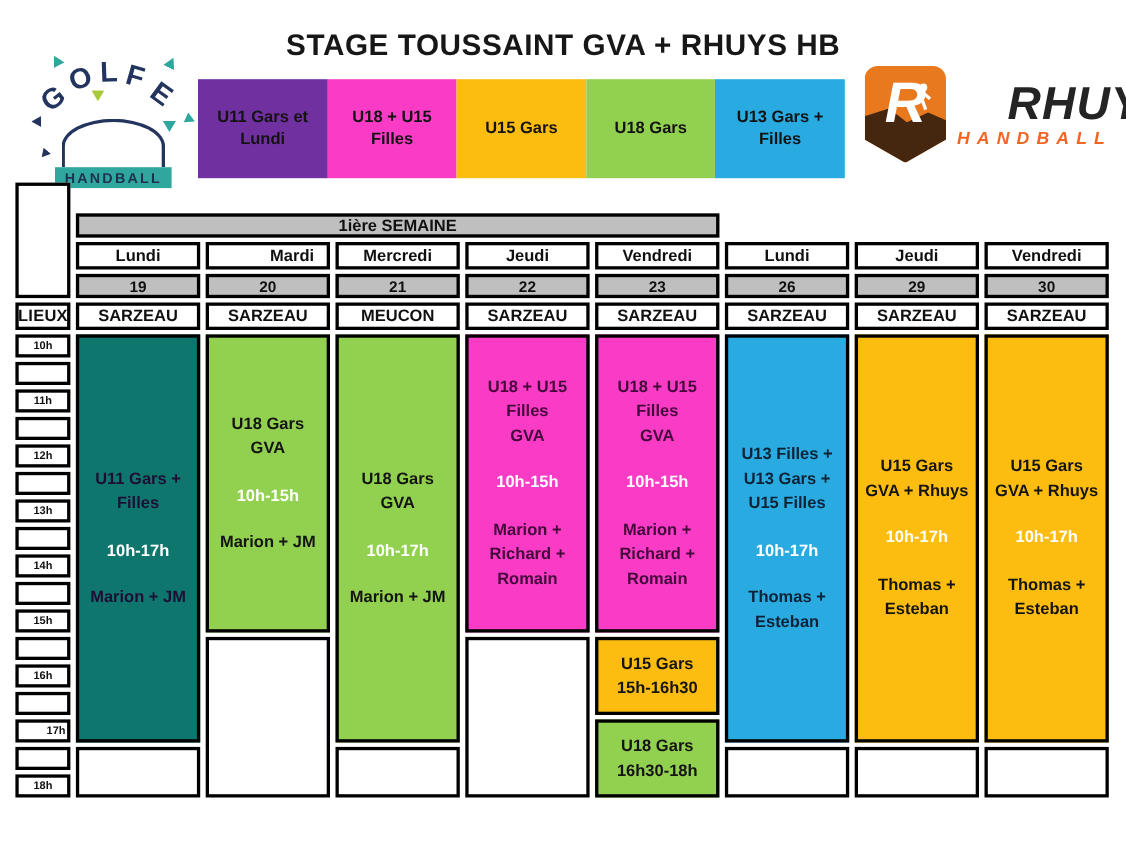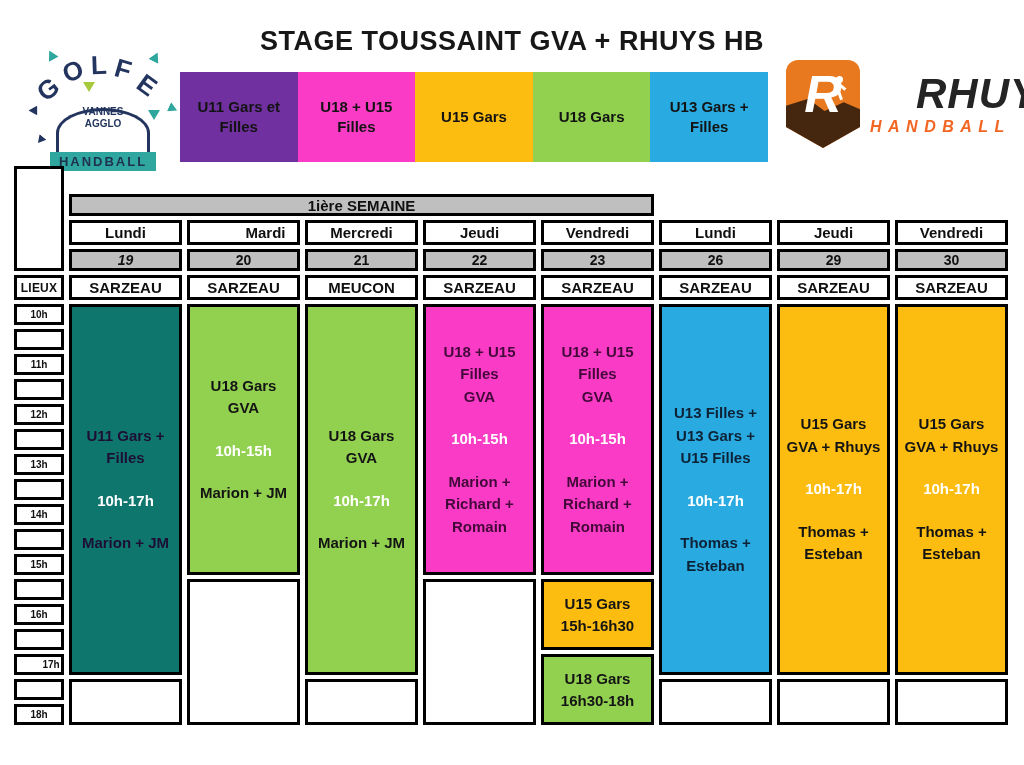--- a/index.html
+++ b/index.html
@@ -25,21 +25,21 @@
     gap:4px 5px;box-sizing:border-box;
   }
   .cell{
     border:3px solid #000;background:#fff;box-sizing:border-box;
     display:flex;align-items:center;justify-content:center;
     font-weight:bold;font-size:15px;color:#101010;text-align:center;line-height:1;
   }
   .gray{background:#BFBFBF;}
   .datecell{font-size:14px;}
   .tcell{font-size:10px;}
-  .lieuxlbl{font-size:12px;letter-spacing:0.2px;}
+  .lieuxlbl{font-size:15px;letter-spacing:0.2px;}
   .block{
     border:3px solid #000;box-sizing:border-box;
     display:flex;flex-direction:column;align-items:center;justify-content:center;
     text-align:center;font-weight:bold;font-size:15px;line-height:1.5;
     white-space:pre-line;row-gap:20px;padding:2px;
   }
   .block.small{row-gap:0;line-height:1.45;}
   .grp,.stf,.lbl{color:#141414;}
   .tme{color:#ffffff;}
   .c-purple .grp,.c-purple .stf{color:#1d0f34;}
@@ -98,28 +98,26 @@
   <span class="g4">F</span>
   <span class="g5">E</span>
   <div class="tri" style="left: 18px; top: 2px; width: 11px; height: 10px; transform: rotate(-28deg); background-color: rgb(47, 167, 158);"></div>
   <div class="tri" style="left: 122px; top: 4px; width: 11px; height: 10px; transform: rotate(26deg); background-color: rgb(47, 167, 158);"></div>
   <div class="tri" style="left: 0px; top: 58px; width: 10px; height: 9px; transform: rotate(-90deg); background-color: rgb(35, 53, 94);"></div>
   <div class="tri" style="left: 140px; top: 56px; width: 10px; height: 9px; transform: rotate(115deg); background-color: rgb(47, 167, 158);"></div>
   <div class="tri" style="left: 55px; top: 34px; width: 12px; height: 10px; transform: rotate(180deg); background-color: rgb(169, 201, 61);"></div>
   <div class="tri" style="left: 120px; top: 62px; width: 12px; height: 10px; transform: rotate(180deg); background-color: rgb(47, 167, 158);"></div>
   <div class="tri" style="left: 8px; top: 88px; width: 9px; height: 8px; transform: rotate(-140deg); background-color: rgb(35, 53, 94);"></div>
   <div class="arc"></div>
-  <div class="vannes" style="white-space:pre-line;">VANNES
-AGGLO</div>
   <div class="banner" style="background-color: rgb(47, 167, 158);">HANDBALL</div>
 </div>
 
 <div class="legend">
   <div class="legend-item" style="background-color: rgb(112, 48, 160);">U11 Gars et
-Filles</div>
+Lundi</div>
   <div class="legend-item" style="background-color: rgb(250, 59, 197);">U18 + U15
 Filles</div>
   <div class="legend-item" style="background-color: rgb(252, 189, 16);">U15 Gars</div>
   <div class="legend-item" style="background-color: rgb(146, 208, 80);">U18 Gars</div>
   <div class="legend-item" style="background-color: rgb(41, 171, 226);">U13 Gars +
 Filles</div>
 </div>
 
 <div class="rhuys">
   <div class="shield" style="background-color: rgb(232, 121, 30);">
@@ -142,21 +140,21 @@
 
   <div class="cell" style="grid-column:2;grid-row:3;">Lundi</div>
   <div class="cell" style="grid-column:3;grid-row:3;padding-left:44px;">Mardi</div>
   <div class="cell" style="grid-column:4;grid-row:3;">Mercredi</div>
   <div class="cell" style="grid-column:5;grid-row:3;">Jeudi</div>
   <div class="cell" style="grid-column:6;grid-row:3;">Vendredi</div>
   <div class="cell" style="grid-column:7;grid-row:3;">Lundi</div>
   <div class="cell" style="grid-column:8;grid-row:3;">Jeudi</div>
   <div class="cell" style="grid-column:9;grid-row:3;">Vendredi</div>
 
-  <div class="cell gray datecell" style="grid-column:2;grid-row:4;font-style:italic;">19</div>
+  <div class="cell gray datecell" style="grid-column:2;grid-row:4;">19</div>
   <div class="cell gray datecell" style="grid-column:3;grid-row:4;">20</div>
   <div class="cell gray datecell" style="grid-column:4;grid-row:4;">21</div>
   <div class="cell gray datecell" style="grid-column:5;grid-row:4;">22</div>
   <div class="cell gray datecell" style="grid-column:6;grid-row:4;">23</div>
   <div class="cell gray datecell" style="grid-column:7;grid-row:4;">26</div>
   <div class="cell gray datecell" style="grid-column:8;grid-row:4;">29</div>
   <div class="cell gray datecell" style="grid-column:9;grid-row:4;">30</div>
 
   <div class="cell lieuxlbl" style="grid-column:1;grid-row:5;">LIEUX</div>
   <div class="cell" style="grid-column:2;grid-row:5;">SARZEAU</div>

